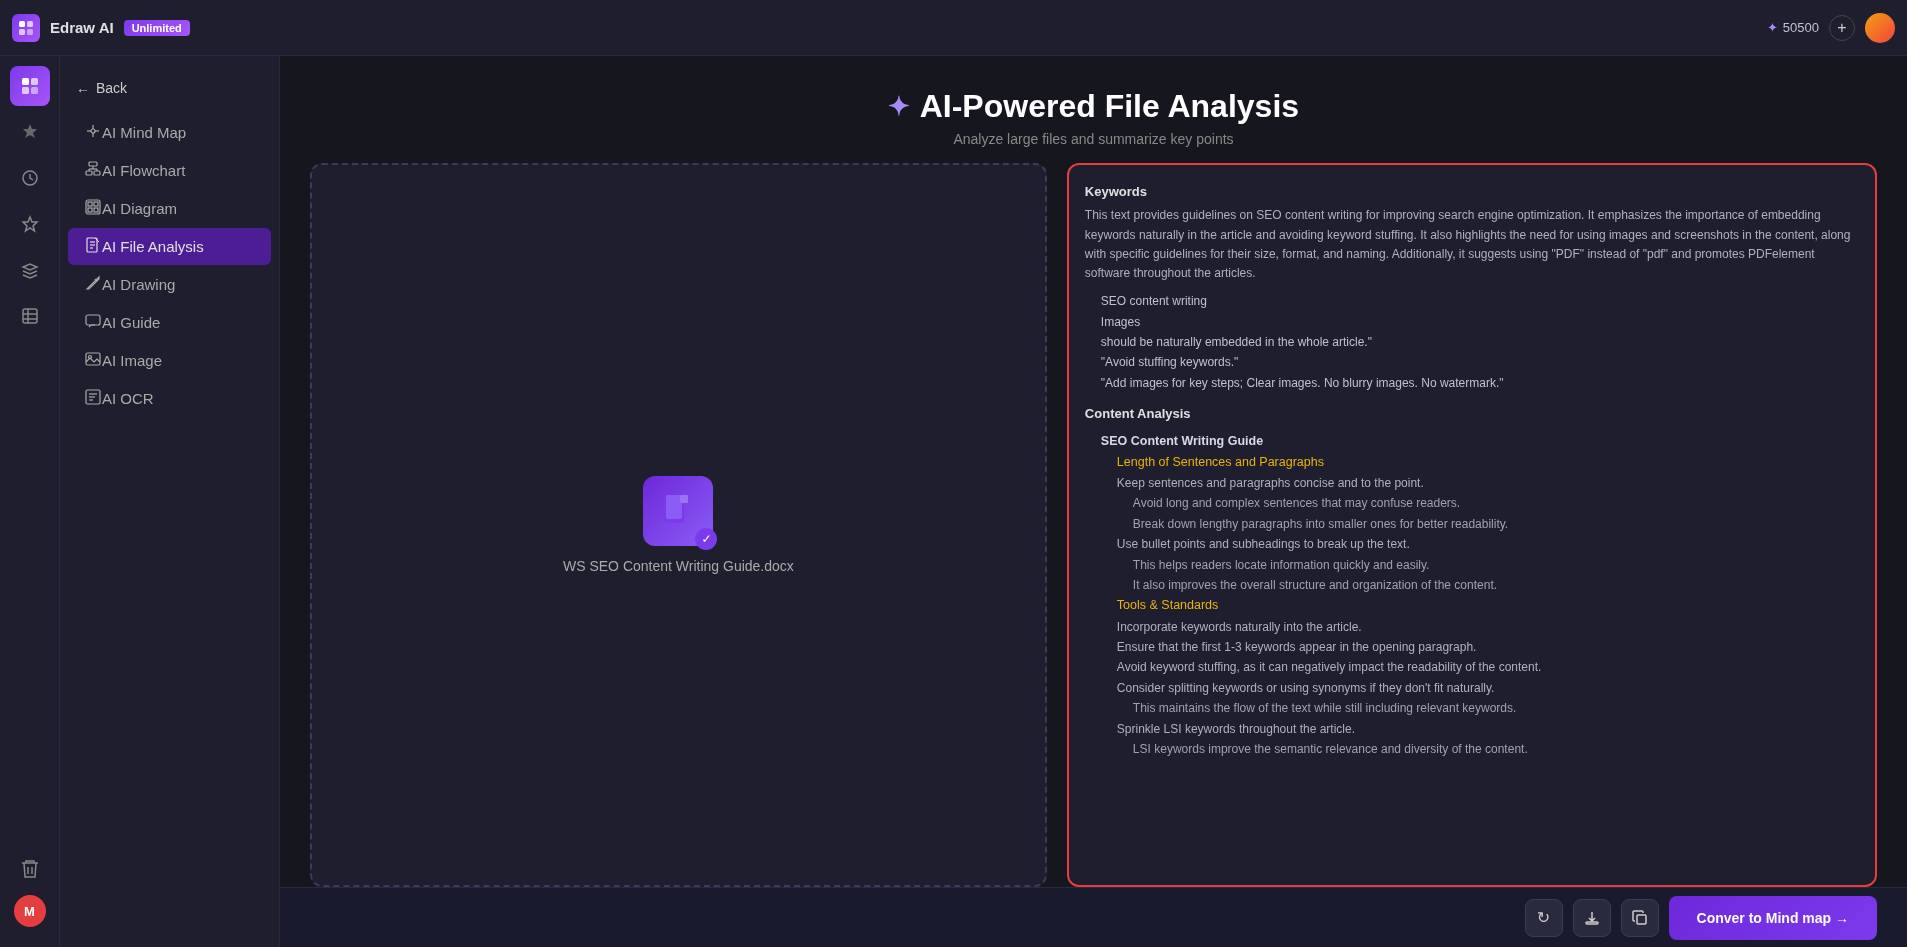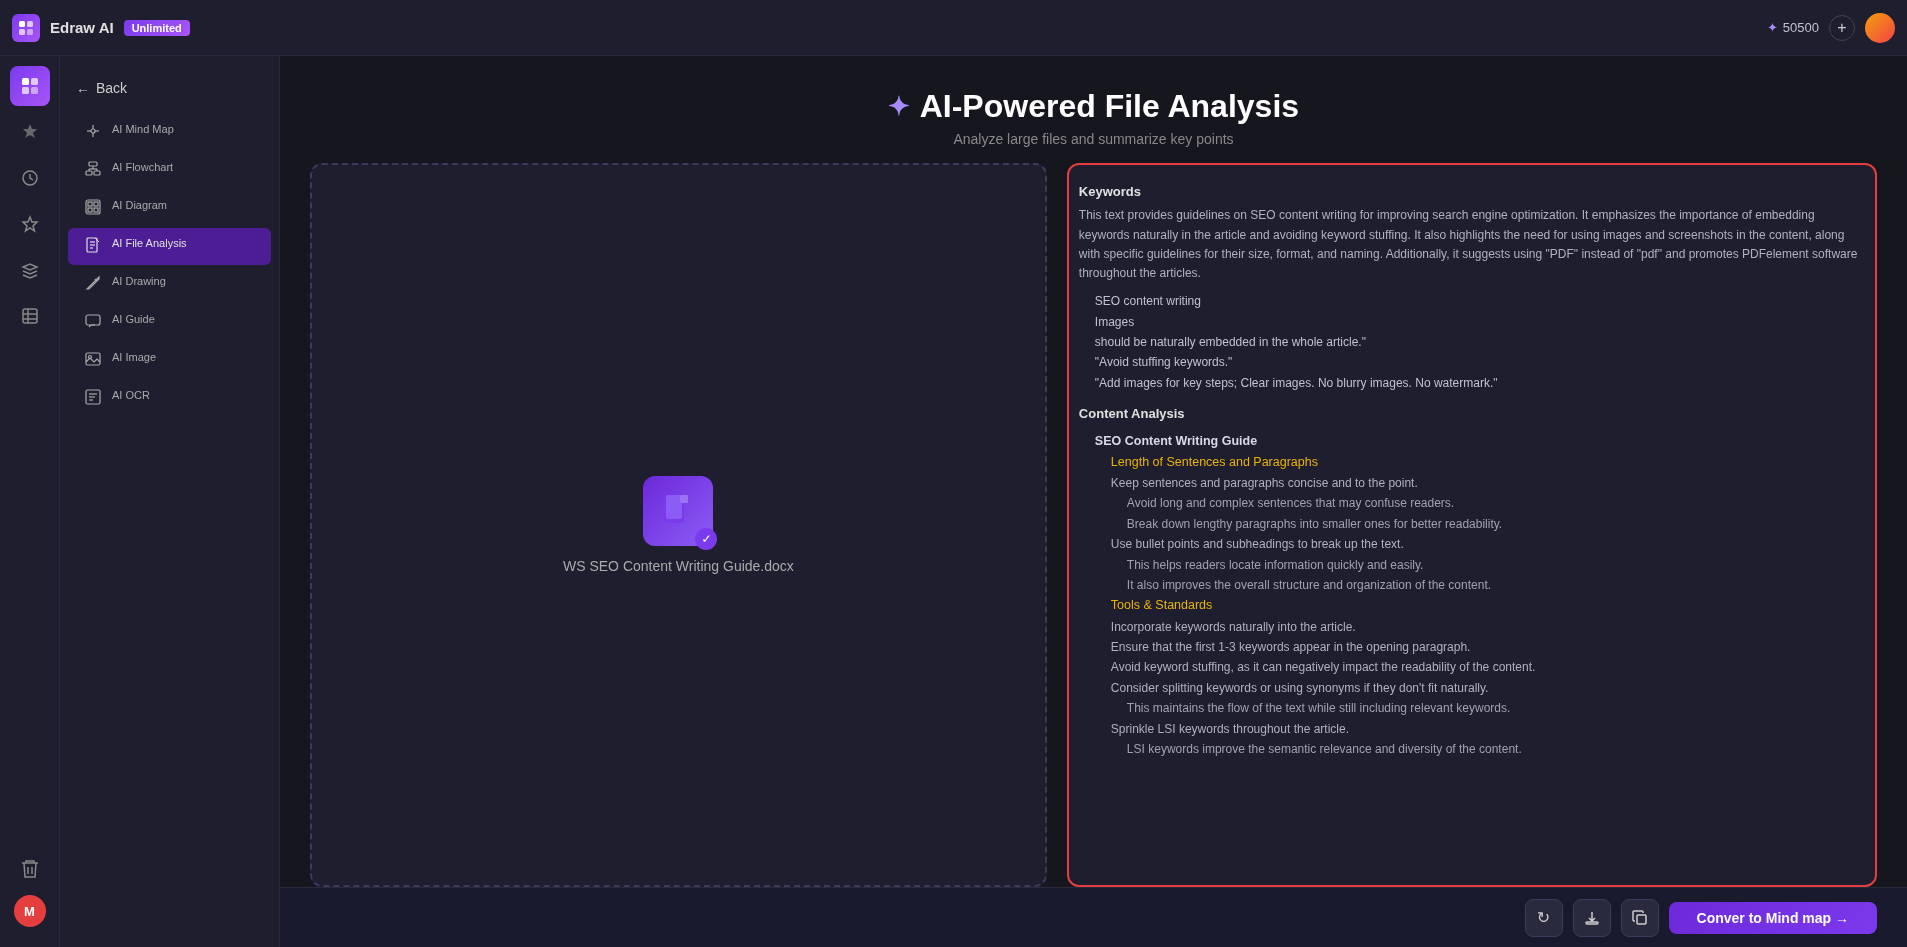--- a/index.html
+++ b/index.html
@@ -117,23 +117,23 @@
       border-right: 1px solid #2a2a3e;
       flex-shrink: 0;
     }
     .back-btn {
       display: flex; align-items: center; gap: 6px;
       padding: 8px 16px;
       color: #ccc; font-size: 14px; cursor: pointer;
       margin-bottom: 10px;
     }
     .nav-item {
-      display: flex; gap: 10px;
+      display: flex; align-items: center; 
       padding: 9px 16px;
-      color: #aaa; font-size: 11px; cursor: pointer;
+      color: #aaa; font-size: 15px; cursor: pointer;
       border-radius: 6px; margin: 1px 8px;
     }
     .nav-item.active {
       background: #4c1d95;
       color: #e0e0e0;
     }
     .nav-icon { font-size: 15px; width: 18px; text-align: center; }
 
     
     .content-area {
@@ -207,21 +207,21 @@
       border: 2px solid #e53e3e;
       border-radius: 12px;
       background: #1e1e2e;
       display: flex;
       flex-direction: column;
       overflow: hidden;
     }
     .analysis-content {
       flex: 1;
       overflow-y: auto;
-      padding: 16px 10px;
+      padding: 16px 16px;
       font-size: 12.5px;
       line-height: 1.65;
       color: #c8c8d8;
     }
     .analysis-content::-webkit-scrollbar { width: 6px; }
     .analysis-content::-webkit-scrollbar-track { background: #1e1e2e; }
     .analysis-content::-webkit-scrollbar-thumb { background: #444; border-radius: 3px; }
 
     .analysis-section-title {
       color: #e0e0e0; font-weight: 600; font-size: 13px;
@@ -262,21 +262,21 @@
     .bottom-icon-btn {
       width: 38px; height: 38px;
       background: #2a2a3e;
       border: 1px solid #3a3a5c;
       border-radius: 8px;
       display: flex; align-items: center; justify-content: center;
       cursor: pointer;
       color: #ccc; font-size: 16px;
     }
     .convert-btn {
-      height: 32px;
+      height: 44px;
       padding: 0 28px;
       background: linear-gradient(135deg, #6d28d9, #7c3aed);
       border: none;
       border-radius: 8px;
       color: white;
       font-size: 14px;
       font-weight: 600;
       cursor: pointer;
       display: flex; align-items: center; gap: 8px;
     }

